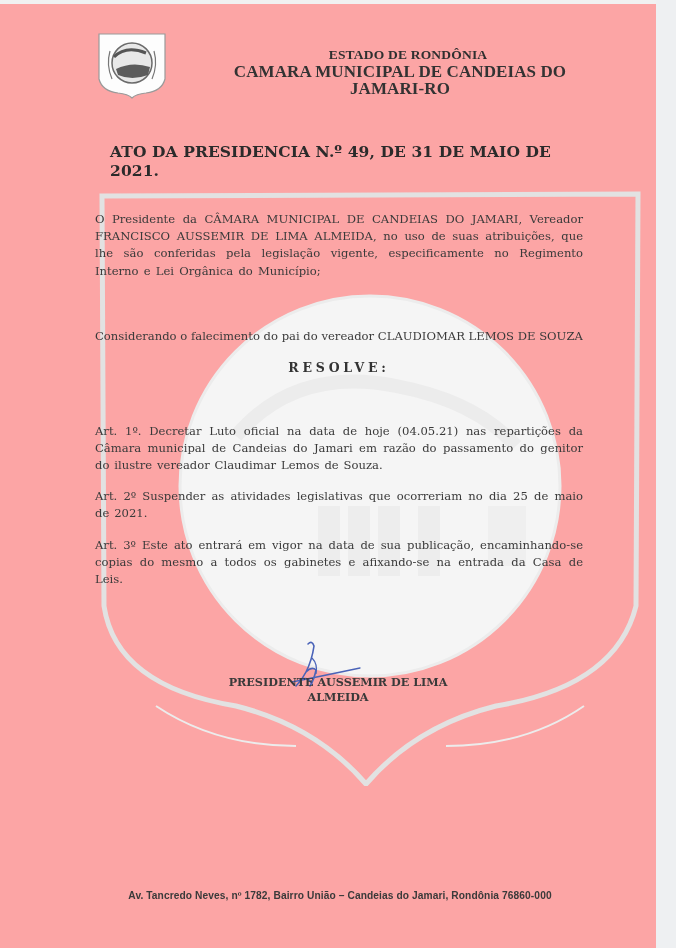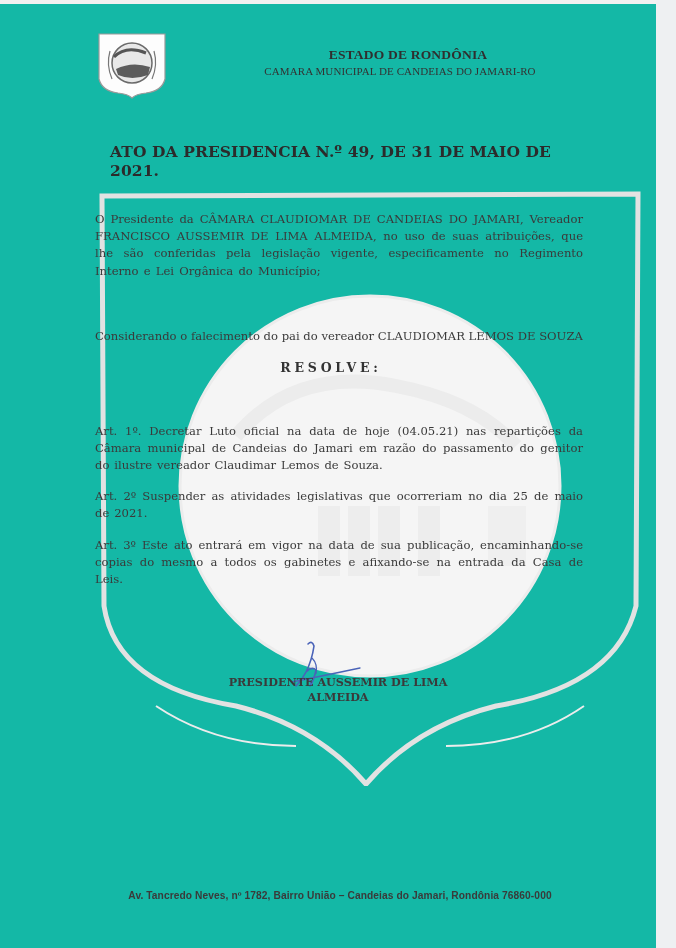--- a/index.html
+++ b/index.html
@@ -9,21 +9,21 @@
       height: 948px;
       background: #eef0f2;
       overflow: hidden;
     }
     .page {
       position: absolute;
       left: 0;
       top: 0;
       width: 656px;
       height: 948px;
-      background: #14b8a6;
+      background: #fca5a5;
     }
     .top-strip {
       position: absolute;
       left: 0; top: 0;
       width: 656px; height: 4px;
       background: #f1f1f1;
     }
     
     .seal {
       position: absolute;
@@ -49,22 +49,22 @@
       margin-left: 56px;
     }
     .header-lines .h2 {
       font-size: 13.5px;
       letter-spacing: 0.4px;
       line-height: 17px;
       margin-left: 56px;
       color: #3a3a3a;
     }
     .header-lines .h3 {
-      font-size: 11px;
-      font-weight: normal;
+      font-size: 17px;
+      font-weight: bold;
       line-height: 17px;
       letter-spacing: 0.1px;
       color: #333;
       margin-left: 40px;
     }
     .title {
       position: absolute;
       left: 110px;
       top: 142px;
       width: 460px;
@@ -92,21 +92,21 @@
       font-size: 11.6px;
       line-height: 17.2px;
       color: #3a3a3a;
       text-align: justify;
       text-align-last: left;
     }
     .p1 { top: 211px; word-spacing: 1.5px; }
     .p-consider { top: 328px; text-align: left; word-spacing: 0; font-size: 11.6px; }
     .resolve {
       position: absolute;
-      left: 87px;
+      left: 95px;
       top: 360px;
       width: 488px;
       text-align: center;
       font-family: "DejaVu Serif", "Liberation Serif", serif;
       font-size: 12.5px;
       font-weight: bold;
       letter-spacing: 3.8px;
       color: #333;
     }
     .art1 { top: 423px; word-spacing: 1.2px; }
@@ -172,21 +172,21 @@
     <path d="M58 20 Q62 34 56 48" fill="none" stroke="#777" stroke-width="1.2"></path>
   </svg>
 
   <div class="header-lines">
     <div class="h1">ESTADO DE RONDÔNIA</div>
     <div class="h3">CAMARA MUNICIPAL DE CANDEIAS DO JAMARI-RO</div>
   </div>
 
   <div class="title">ATO DA PRESIDENCIA N.º 49, DE 31 DE MAIO DE 2021.</div>
 
-  <div class="body-text p1">O Presidente da CÂMARA CLAUDIOMAR DE CANDEIAS DO JAMARI, Vereador FRANCISCO AUSSEMIR DE LIMA ALMEIDA, no uso de suas atribuições, que lhe são conferidas pela legislação vigente, especificamente no Regimento Interno e Lei Orgânica do Município;</div>
+  <div class="body-text p1">O Presidente da CÂMARA MUNICIPAL DE CANDEIAS DO JAMARI, Vereador FRANCISCO AUSSEMIR DE LIMA ALMEIDA, no uso de suas atribuições, que lhe são conferidas pela legislação vigente, especificamente no Regimento Interno e Lei Orgânica do Município;</div>
 
   <div class="body-text p-consider">Considerando o falecimento do pai do vereador CLAUDIOMAR LEMOS DE SOUZA</div>
 
   <div class="resolve">RESOLVE:</div>
 
   <div class="body-text art1">Art. 1º. Decretar Luto oficial na data de hoje (04.05.21) nas repartições da Câmara municipal de Candeias do Jamari em razão do passamento do genitor do ilustre vereador Claudimar Lemos de Souza.</div>
   <div class="body-text art2">Art. 2º Suspender as atividades legislativas que ocorreriam no dia 25 de maio de 2021.</div>
   <div class="body-text art3">Art. 3º Este ato entrará em vigor na data de sua publicação, encaminhando-se copias do mesmo a todos os gabinetes e afixando-se na entrada da Casa de Leis.</div>
 
   <svg class="signature" viewBox="0 0 90 55">

